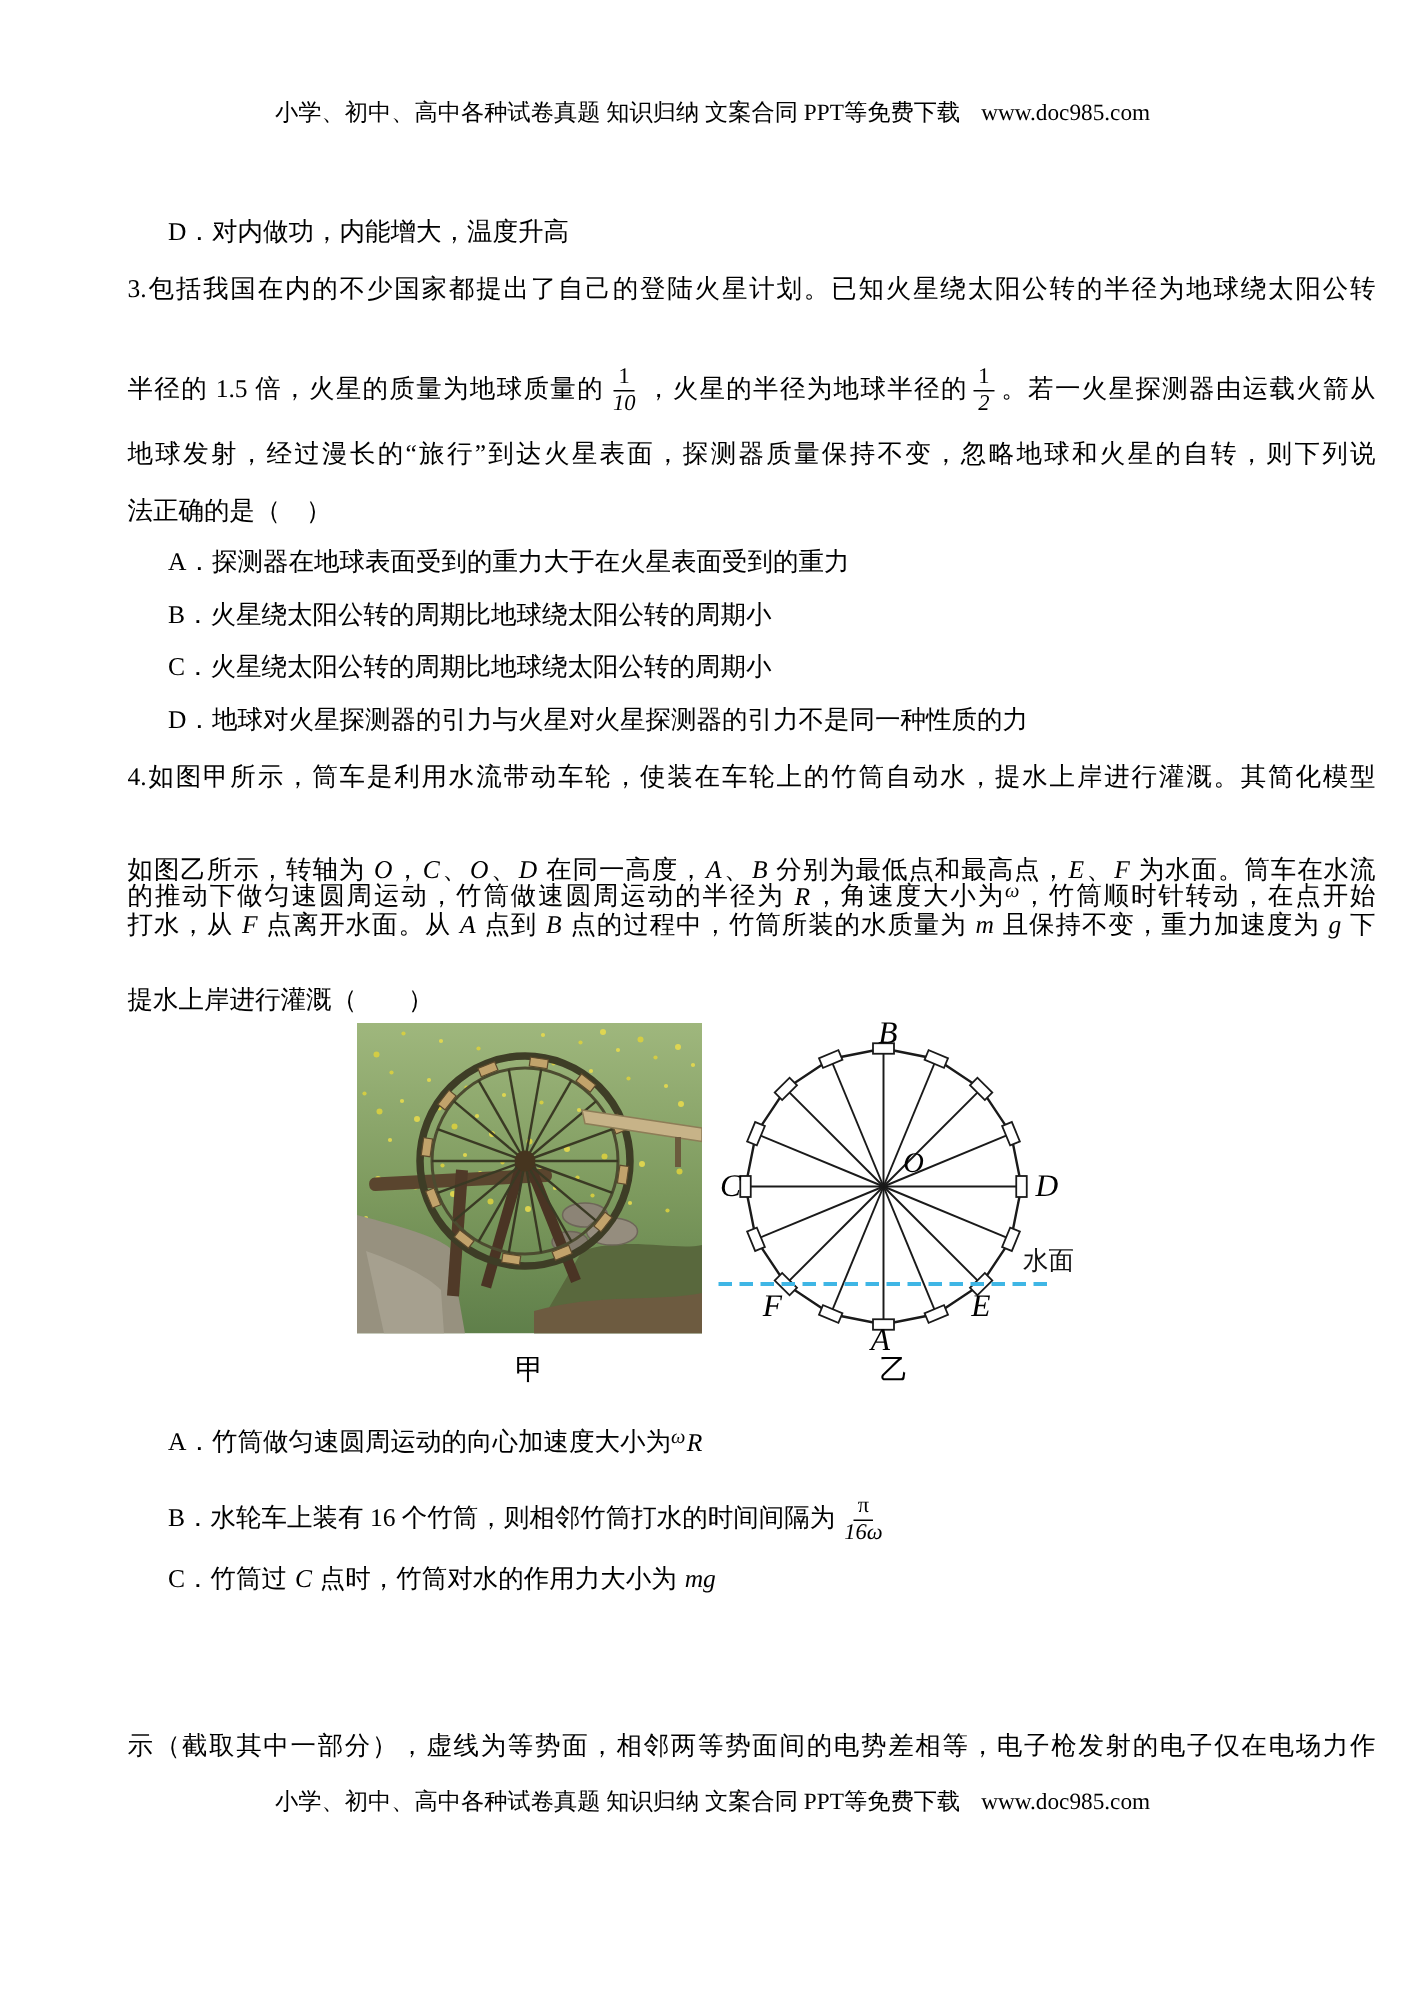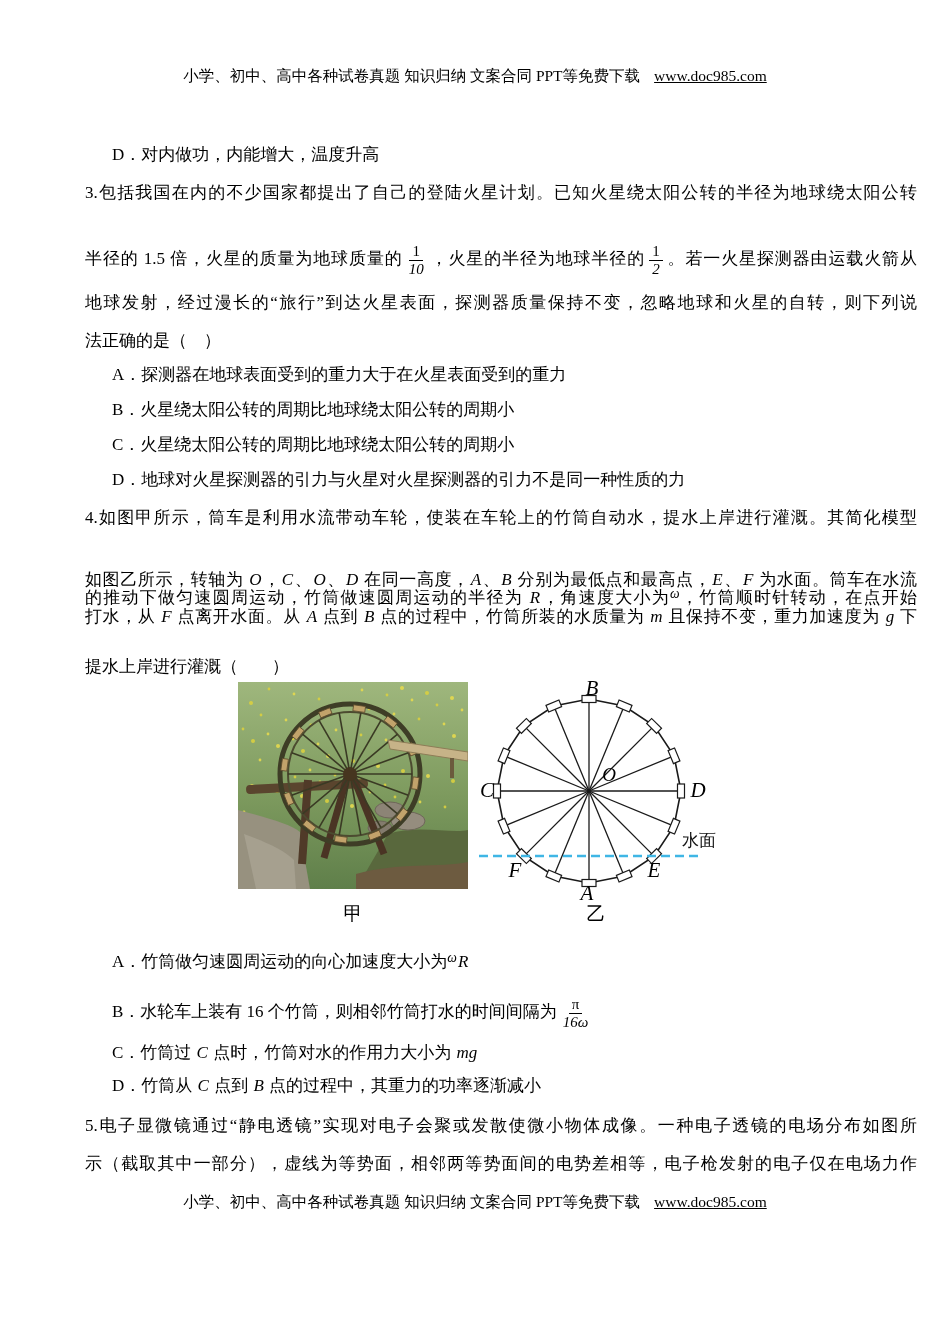--- a/index.html
+++ b/index.html
@@ -3,21 +3,21 @@
 <meta charset="utf-8">
 <style>
   html,body{margin:0;padding:0;background:#ffffff;}
   body{width:950px;height:1344px;overflow:hidden;
        font-family:"Liberation Serif","DejaVu Serif",serif;color:#000;}
   .page{position:relative;width:950px;height:1344px;background:#fff;}
   .line{position:absolute;left:85px;width:832px;font-size:17px;line-height:24px;white-space:nowrap;}
   .full{white-space:normal;text-align:justify;text-align-last:justify;}
   .opt{left:112px;width:auto;}
   .center-row{position:absolute;left:0;width:950px;text-align:center;font-size:15.5px;line-height:20px;}
-  .url{margin-left:14px;text-decoration:underline;}
+  .url{margin-left:14px;}
   .var{font-family:"Liberation Serif","DejaVu Serif",serif;font-style:italic;padding:0 1px;}
   .vs{font-family:"Liberation Serif","DejaVu Serif",serif;font-style:italic;font-size:0.8em;vertical-align:0.35em;}
   .frac{display:inline-flex;flex-direction:column;align-items:center;vertical-align:middle;
         font-size:15px;line-height:17px;margin:0 4px;text-align:center;}
   .frac .num{display:block;padding:0 3px;border-bottom:1.3px solid #000;}
   .frac .den{display:block;padding:0 2px;font-style:italic;}
   .caption{position:absolute;text-align:center;font-size:19px;line-height:24px;}
   .fig{position:absolute;}
   .dlabel{font-family:"Liberation Serif","DejaVu Serif",serif;font-style:italic;font-size:21px;fill:#000;}
   .dlabel-small{font-family:"Liberation Serif","DejaVu Serif",serif;font-style:italic;font-size:19px;fill:#000;}
@@ -233,22 +233,20 @@
 
   <div class="caption" style="left:238px;top:902px;width:230px">甲</div>
   <div class="caption" style="left:481px;top:902px;width:230px">乙</div>
 
   <div class="line opt" style="top:946px">A．竹筒做匀速圆周运动的向心加速度大小为<span class="vs">ω</span><span class="var">R</span></div>
   <div class="line opt" style="top:996px">B．水轮车上装有 16 个竹筒，则相邻竹筒打水的时间间隔为<span class="frac">
         <span class="num">π</span>
         <span class="den">16ω</span>
       </span></div>
   <div class="line opt" style="top:1041px">C．竹筒过 <span class="var">C</span> 点时，竹筒对水的作用力大小为 <span class="var">mg</span></div>
-  <div class="line opt" style="top:1074px">D．竹筒从 <span class="var">C</span> 点到 <span class="var">B</span> 点的过程中，其重力的功率逐渐减小</div>
-
-  <div class="line full" style="top:1114px">5.电子显微镜通过“静电透镜”实现对电子会聚或发散使微小物体成像。一种电子透镜的电场分布如图所</div>
+
   <div class="line full" style="top:1152px">示（截取其中一部分），虚线为等势面，相邻两等势面间的电势差相等，电子枪发射的电子仅在电场力作</div>
 
   <div class="center-row" style="top:1192px">
     <span>小学、初中、高中各种试卷真题 知识归纳 文案合同 PPT等免费下载</span><span class="url">www.doc985.com</span>
   </div>
 
 </div>
 
 </body></html>

